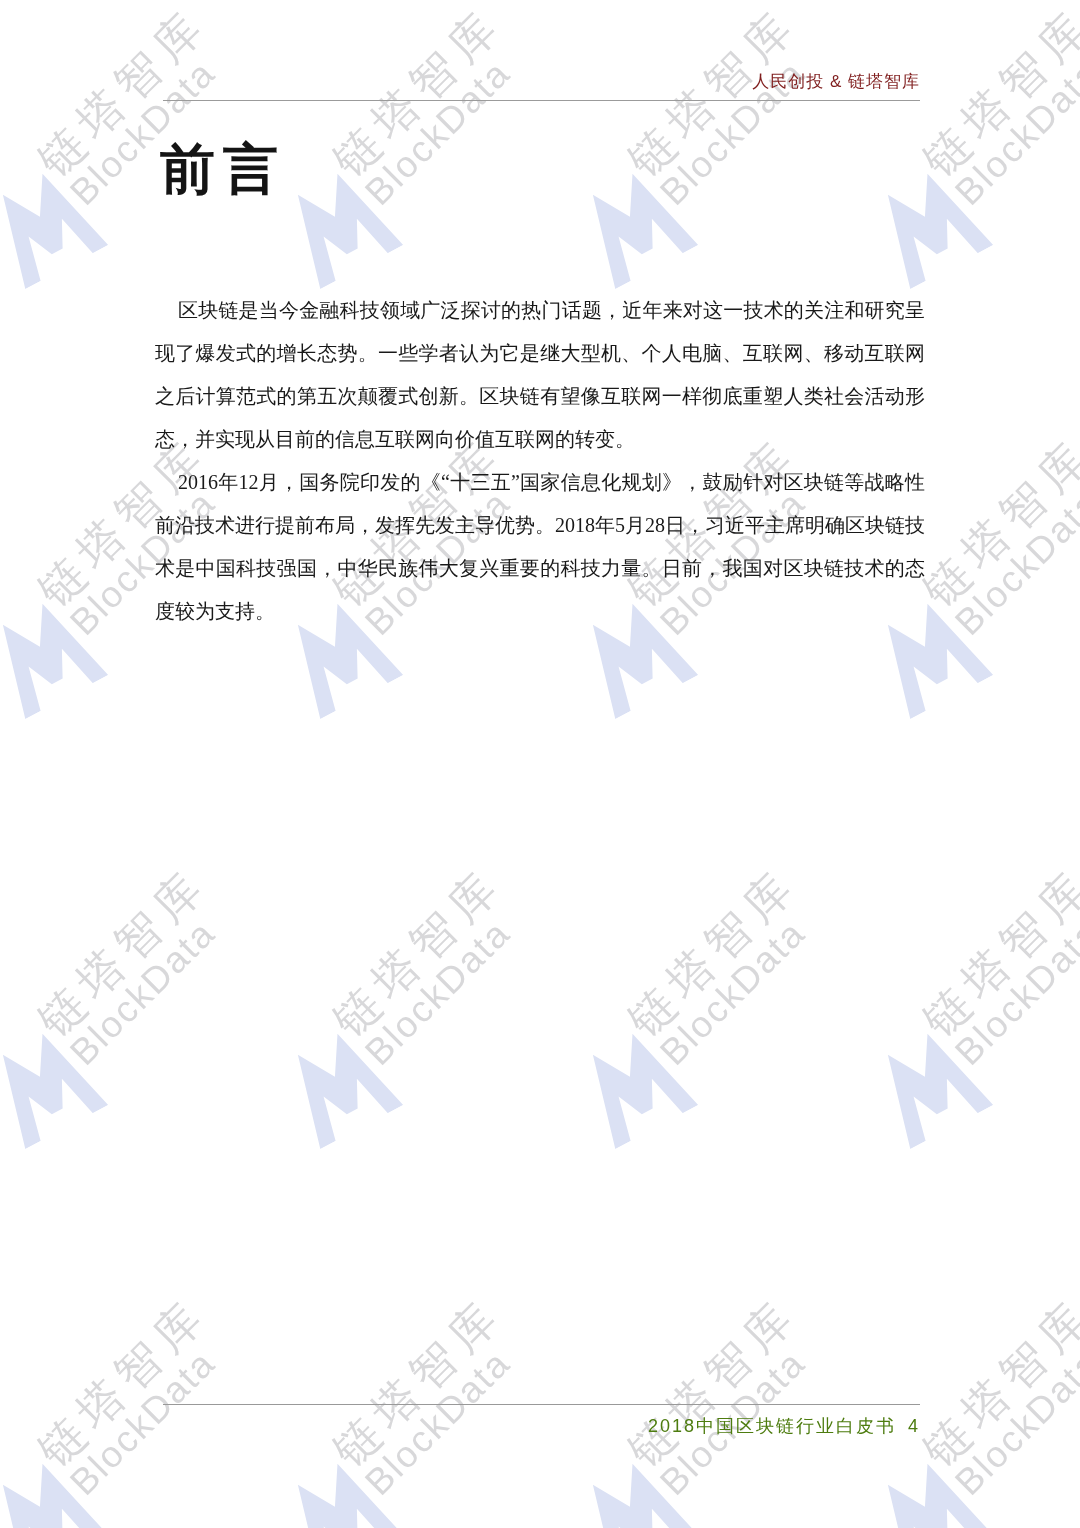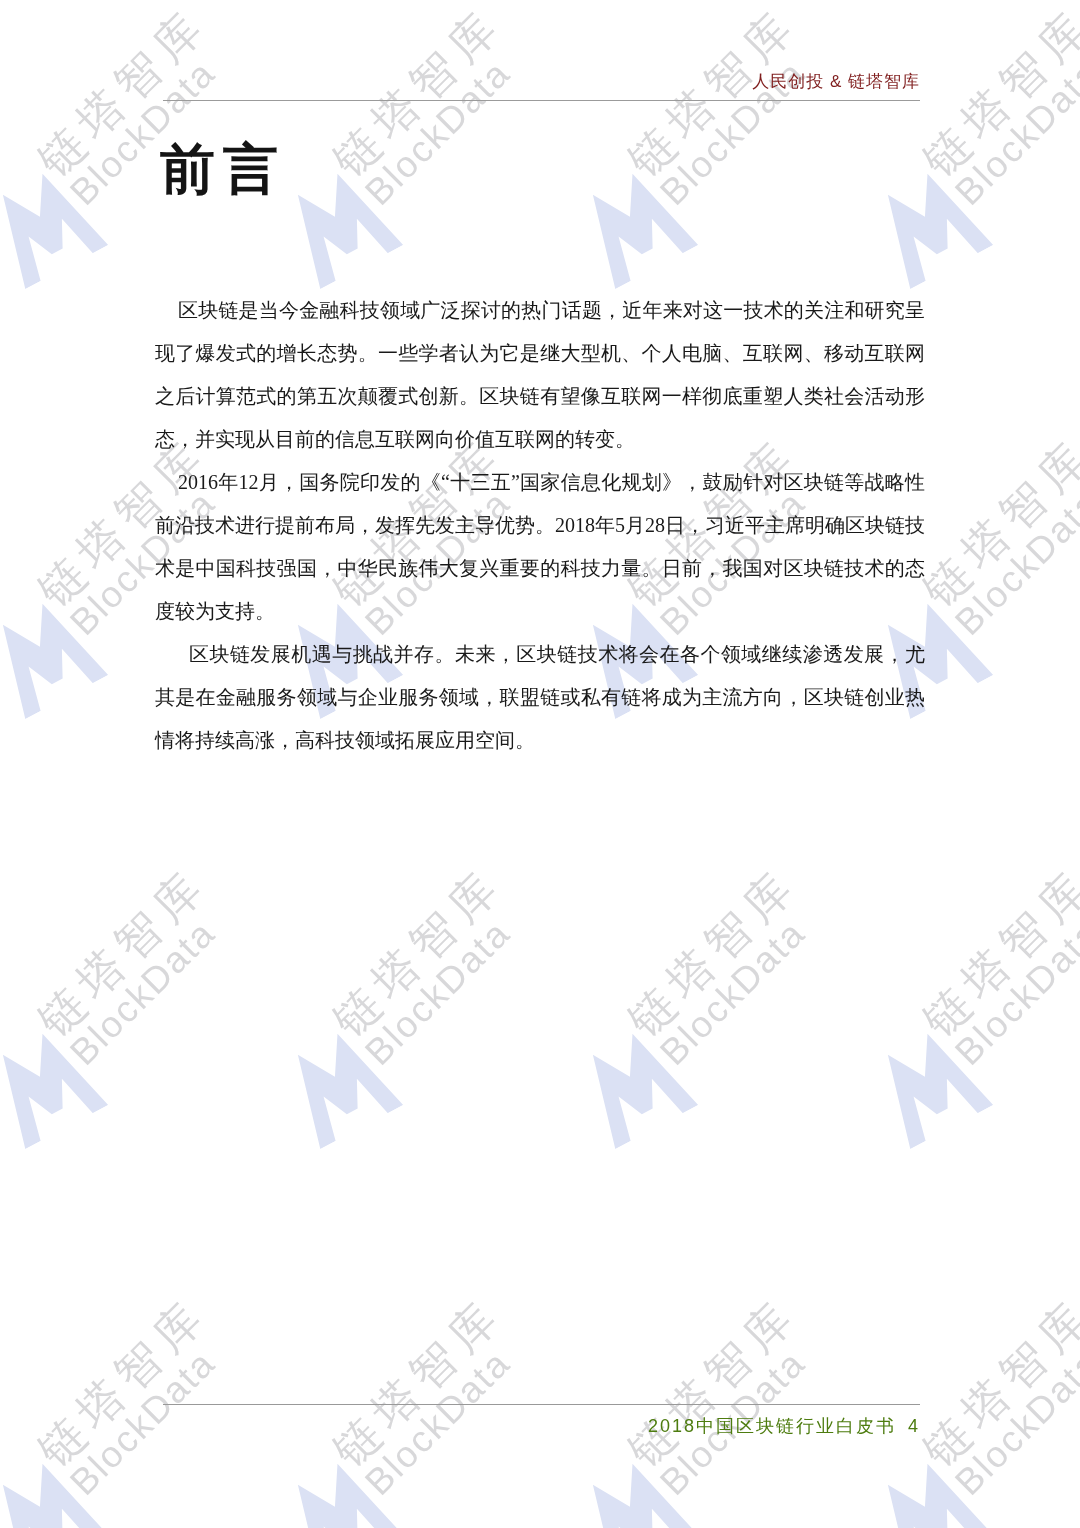--- a/index.html
+++ b/index.html
@@ -268,21 +268,20 @@
   <div class="content">
 
     <span class="header-title">人民创投 &amp; 链塔智库</span>
     <div class="header-rule"></div>
 
     <h1 class="page-title">前言</h1>
 
     <div class="body-text">
       <p>区块链是当今金融科技领域广泛探讨的热门话题，近年来对这一技术的关注和研究呈现了爆发式的增长态势。一些学者认为它是继大型机、个人电脑、互联网、移动互联网之后计算范式的第五次颠覆式创新。区块链有望像互联网一样彻底重塑人类社会活动形态，并实现从目前的信息互联网向价值互联网的转变。</p>
       <p>2016年12月，国务院印发的《“十三五”国家信息化规划》，鼓励针对区块链等战略性前沿技术进行提前布局，发挥先发主导优势。2018年5月28日，习近平主席明确区块链技术是中国科技强国，中华民族伟大复兴重要的科技力量。日前，我国对区块链技术的态度较为支持。</p>
-      <p class="wide-indent">区块链发展机遇与挑战并存。未来，区块链技术将会在各个领域继续渗透发展，尤其是在金融服务领域与企业服务领域，联盟链或私有链将成为主流方向，区块链创业热情将持续高涨，高科技领域拓展应用空间。</p>
     </div>
 
     <div class="footer-rule"></div>
     <div class="footer-text">
       <span>2018中国区块链行业白皮书</span><span class="footer-page">4</span>
     </div>
 
   </div>
 </div>
 

